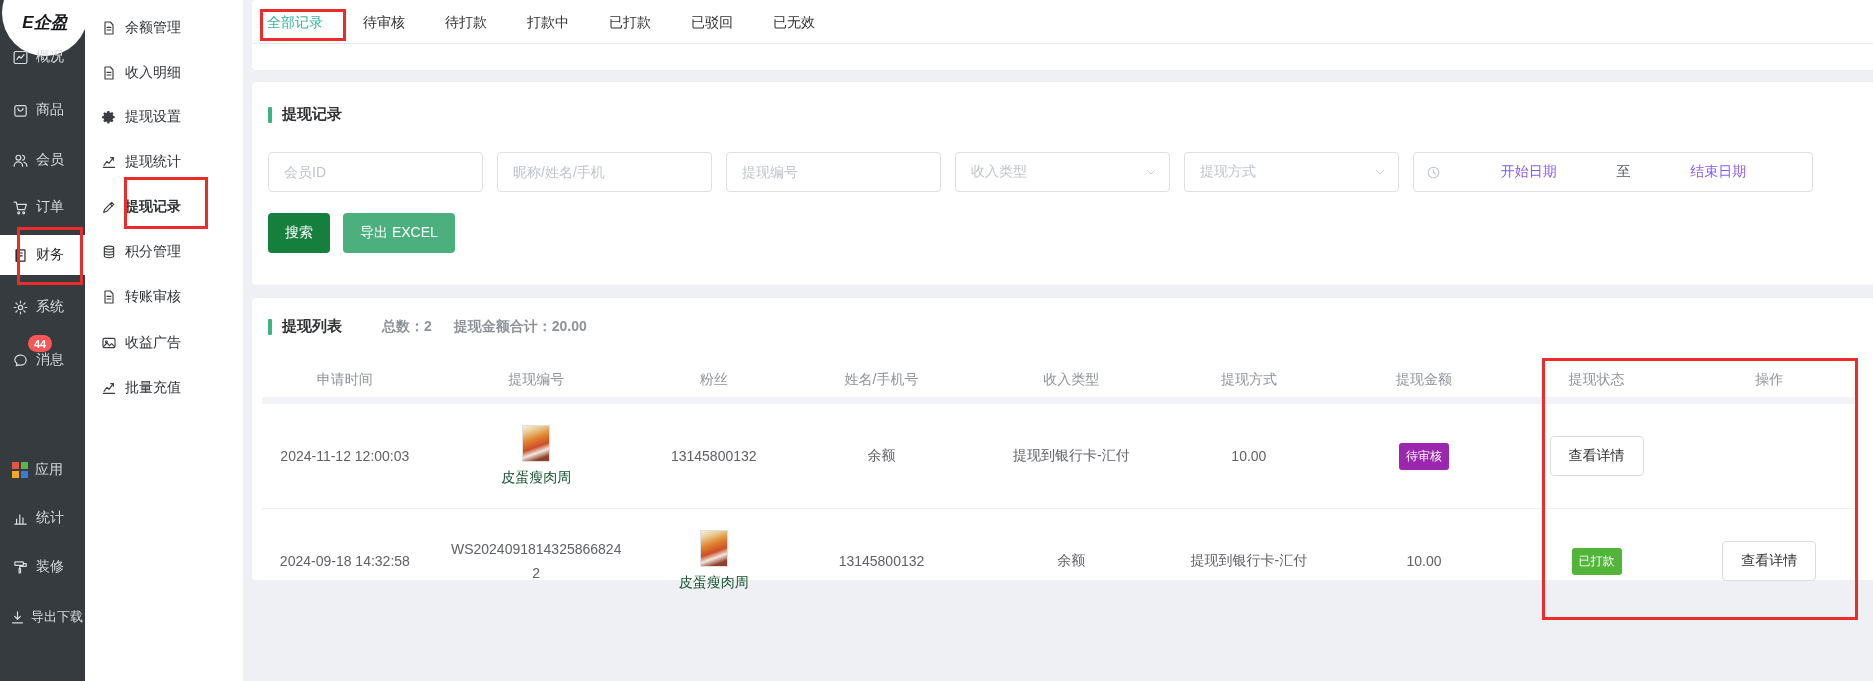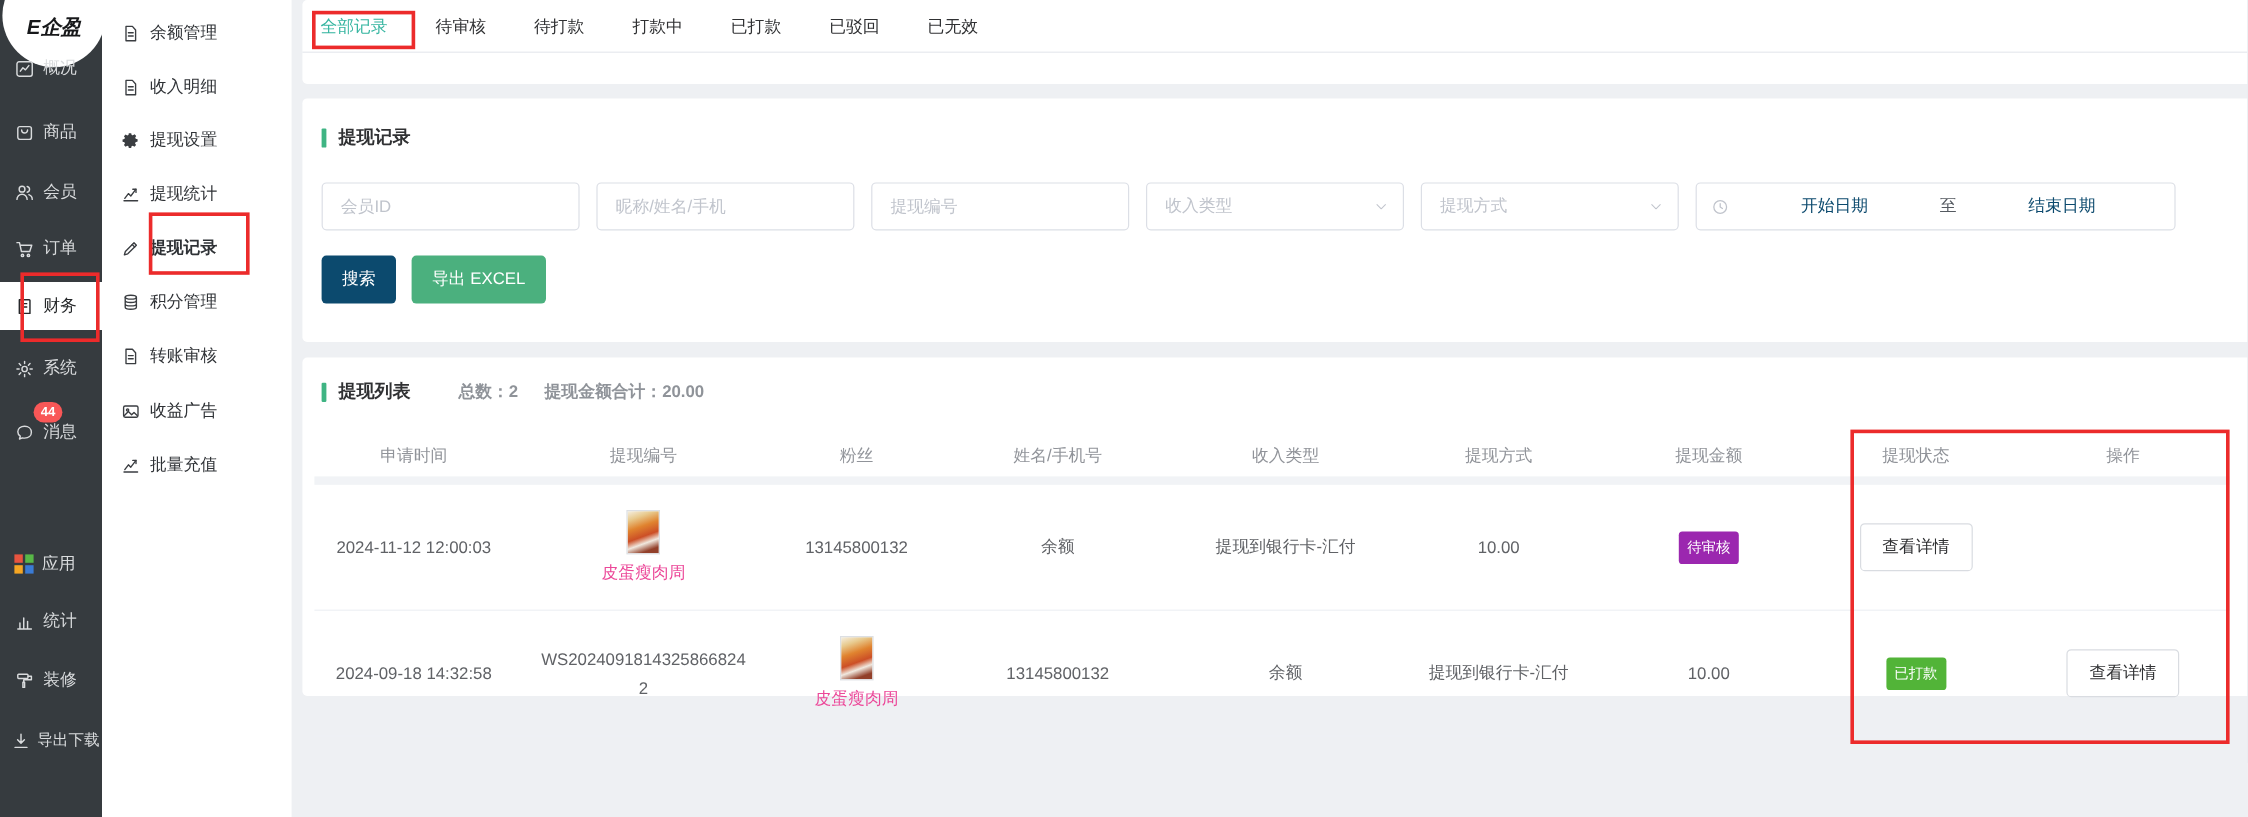--- a/index.html
+++ b/index.html
@@ -53,21 +53,21 @@
   .f-input, .f-select, .f-date {
     height:40px; border:1px solid #dcdfe6; border-radius:4px; background:#fff;
     font-size:14px; color:#606266;
   }
   .f-input { width:215px; padding:0 15px; outline:none; font-family:inherit; }
   .f-input::placeholder { color:#c0c4cc; }
   .f-select { width:215px; display:flex; align-items:center; justify-content:space-between; padding:0 12px 0 15px; color:#c0c4cc; cursor:pointer; }
   .f-select svg { width:12px; height:12px; color:#c0c4cc; }
   .f-date { width:400px; display:flex; align-items:center; padding:0 12px; gap:6px; cursor:pointer; }
   .f-date svg { width:15px; height:15px; color:#c0c4cc; flex:none; }
-  .f-date .ph { flex:1; text-align:center; color:#0c4a6e; }
+  .f-date .ph { flex:1; text-align:center; color:#8b5cf6; }
   .f-date .sep { color:#555a61; }
   .btn-row { position:absolute; left:16px; top:131px; display:flex; gap:13px; }
   .g-btn {
     height:40px; border:none; border-radius:4px; background:#4bb07e; color:#fff;
     font-size:14px; font-family:inherit; cursor:pointer; padding:0 17px;
   }
   .listcard { top:298px; height:282px; }
   .list-head { display:flex; align-items:center; gap:10px; padding:19px 0 0 16px; }
   .sum-label { margin-left:30px; color:#8f9399; font-weight:bold; font-size:14px; }
   .table { margin:26px 15px 0 10px; }
@@ -77,21 +77,21 @@
   }
   .thead { height:42px; color:#909399; border-bottom:7px solid #f1f3f6; }
   .tbody-row { min-height:105px; border-bottom:1px solid #eef0f4; color:#606266; }
   .wno { max-width:175px; margin:0 auto; word-break:break-all; line-height:24px; }
   .fan { display:flex; flex-direction:column; align-items:center; gap:7px; }
   .avatar {
     width:28px; height:37px; border:1px solid #dcdfe3; background:
       linear-gradient(160deg,#f5efe2 0%,#e8ca8e 18%,#e0832f 38%,#cc4f26 58%,#f0e8de 72%,#92402a 88%);
     cursor:pointer;
   }
-  .nick { color:#ec4899; cursor:pointer; }
+  .nick { color:#14532d; cursor:pointer; }
   .status-badge {
     display:inline-block; padding:5px 7px; border-radius:3px; color:#fff; font-size:12px;
   }
   .detail-btn {
     background:#fff; border:1px solid #d9dce1; border-radius:4px; padding:10px 18px;
     font-size:14px; color:#303133; font-family:inherit; cursor:pointer;
   }
   
   .anno { position:absolute; border:3px solid #ec2b2b; pointer-events:none; z-index:50; }
   .anno-finance { left:17px; top:227px; width:66px; height:58px; }
@@ -298,21 +298,21 @@
           <svg viewBox="0 0 24 24">
               <circle cx="12" cy="12" r="8.5"></circle>
               <path d="M12 7.5V12l3 2"></path>
             </svg>
           <span class="ph">开始日期</span>
           <span class="sep">至</span>
           <span class="ph">结束日期</span>
         </div>
       </div>
       <div class="btn-row">
-        <button class="g-btn" style="background-color: #0c4a6e;">搜索</button>
+        <button class="g-btn" style="background-color: #15803d;">搜索</button>
         <button class="g-btn" style="background-color: rgb(75, 176, 126);">导出 EXCEL</button>
       </div>
     </section>
 
     <section class="card listcard">
       <div class="list-head">
         <span class="sec-bar"></span>
         <span class="sec-title">提现列表</span>
         <span class="sum-label">总数：2</span>
         <span class="sum-label" style="margin-left:12px">提现金额合计：20.00</span>

